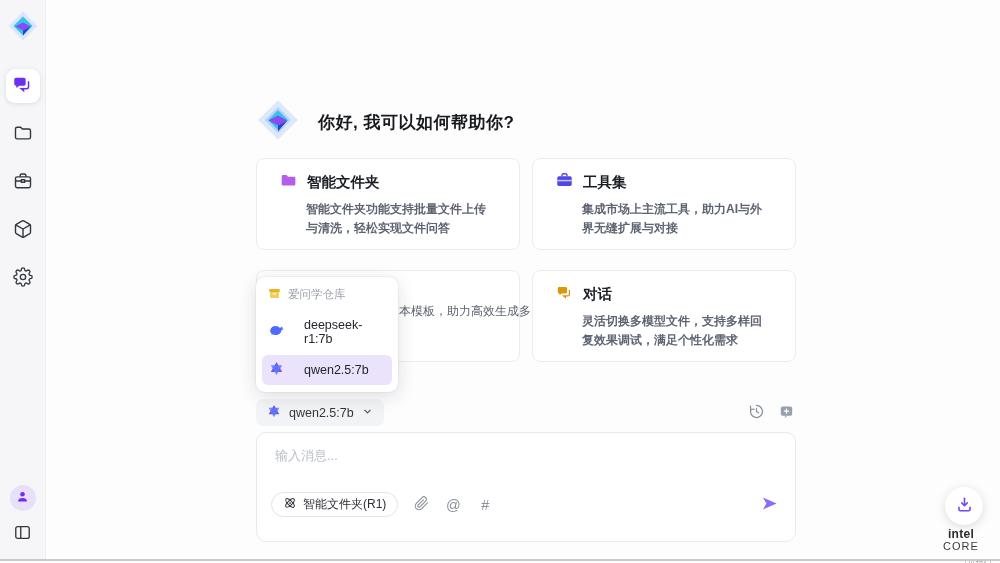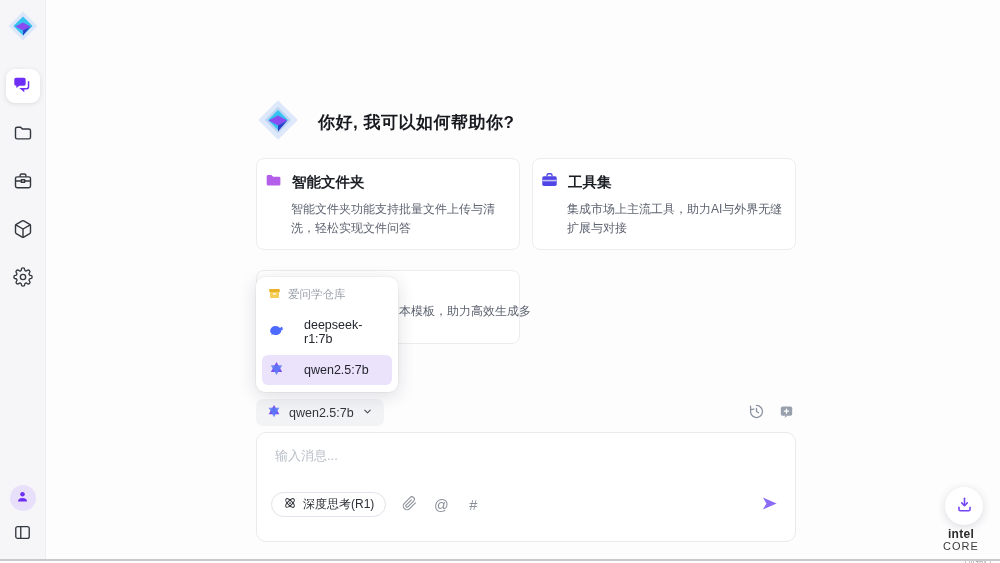--- a/index.html
+++ b/index.html
@@ -16,24 +16,24 @@
   .sidebar-bottom { margin-top:auto; margin-bottom:14px; display:flex; flex-direction:column; align-items:center; gap:10px; }
   .avatar-btn { width:26px; height:26px; border:none; border-radius:50%; background:#e8e0fb; display:flex; align-items:center; justify-content:center; cursor:pointer; }
   .panel-btn { width:26px; height:26px; border:none; background:transparent; display:flex; align-items:center; justify-content:center; cursor:pointer; }
 
   
   .greeting { position:absolute; left:256px; top:98px; display:flex; align-items:center; gap:18px; }
   .greeting h1 { font-size:17px; font-weight:700; color:#17191e; letter-spacing:.5px; }
 
   
   .cards { position:absolute; left:256px; top:158px; width:540px; display:grid; grid-template-columns:1fr 1fr; column-gap:12px; row-gap:20px; }
-  .card { position:relative; background:#fff; border:1px solid #ededf1; border-radius:8px; min-height:74px; padding:13px 8px 12px; cursor:pointer; }
+  .card { position:relative; background:#fff; border:1px solid #ededf1; border-radius:8px; min-height:74px; padding:13px 23px 12px; cursor:pointer; }
   .card-head { display:flex; align-items:center; gap:10px; }
   .card-title { font-size:14.5px; font-weight:700; color:#1b1e24; }
-  .card-desc { margin-top:7px; margin-left:26px; font-size:12px; line-height:1.55; color:#5d6370; }
+  .card-desc { margin-top:7px; margin-left:26px; font-size:12px; line-height:1.55; color:#5d6370;font-weight:bold; }
   .desc-fragment { position:absolute; left:142px; top:31px; font-size:12px; line-height:1.55; color:#5d6370; white-space:nowrap; }
 
   
   .dropdown { position:absolute; left:256px; top:277px; width:142px; background:#fff; border-radius:9px; box-shadow:0 4px 18px rgba(25,28,45,.14), 0 0 0 1px rgba(0,0,0,.03); padding:7px 6px; z-index:30; }
   .dd-header { display:flex; align-items:center; gap:7px; padding:3px 6px 7px; font-size:11.5px; color:#9aa0ab; }
   .dd-item { display:flex; align-items:center; gap:20px; padding:6px 7px; border-radius:6px; font-size:12.5px; color:#23262d; cursor:pointer; margin-top:3px; }
   .dd-item.selected { background:#ebe2fc; }
 
   
   .model-row { position:absolute; left:256px; top:399px; width:540px; display:flex; align-items:center; }
@@ -188,20 +188,32 @@
               <rect x="11" y="1.5" width="7.5" height="7.5" rx="3.7" fill="#0f766e"></rect>
               <rect x="1.5" y="11" width="7.5" height="7.5" rx="1.6" fill="#0f766e"></rect>
               <rect x="11" y="11" width="7.5" height="7.5" rx="1.6" fill="#0f766e"></rect>
             </svg>
           </span>
           <span class="card-title">应用市场</span>
         </div>
         <div class="desc-fragment">本模板，助力高效生成多</div>
       </div>
 
+      <div class="card">
+        <div class="card-head">
+          <span>
+            <svg width="17" height="17" viewBox="0 0 24 24">
+              <path fill="#d9980b" d="M4.6 4.2h9a2 2 0 0 1 2 2v5.2a2 2 0 0 1-2 2H8.2l-2.6 2.2a.4.4 0 0 1-.66-.3v-1.9h-.34a2 2 0 0 1-2-2V6.2a2 2 0 0 1 2-2z"></path>
+              <path fill="none" stroke="#d9980b" stroke-width="1.8" d="M18.9 8.4v6.3a2.1 2.1 0 0 1-2.1 2.1h-6.2l2.6 2.2v-2.2"></path>
+            </svg>
+          </span>
+          <span class="card-title">对话</span>
+        </div>
+        <div class="card-desc">灵活切换多模型文件，支持多样回复效果调试，满足个性化需求</div>
+      </div>
     </div>
 
     <div class="dropdown">
       <div class="dd-header">
         <span>
           <svg width="13" height="13" viewBox="0 0 16 16">
             <rect x="1.5" y="2.5" width="13" height="4" rx="1" fill="#e9b227"></rect>
             <rect x="2.5" y="6" width="11" height="7.5" rx="1" fill="#f6ce57"></rect>
             <rect x="5.8" y="7.6" width="4.4" height="1.5" rx=".7" fill="#fff"></rect>
           </svg>
@@ -269,21 +281,21 @@
       <textarea placeholder="输入消息..." style=""></textarea>
       <div class="composer-controls">
         <button class="deepthink">
           <span>
             <svg width="14" height="14" viewBox="0 0 16 16" fill="none" stroke="#2c2f36" stroke-width="1.1">
               <ellipse cx="8" cy="8" rx="6.4" ry="2.5" transform="rotate(45 8 8)"></ellipse>
               <ellipse cx="8" cy="8" rx="6.4" ry="2.5" transform="rotate(-45 8 8)"></ellipse>
               <circle cx="8" cy="8" r="1" fill="#2c2f36" stroke="none"></circle>
             </svg>
           </span>
-          <span>深度思考(R1)</span>
+          <span>智能文件夹(R1)</span>
         </button>
         <button class="tool-btn">
           <span>
             <svg width="15" height="15" viewBox="0 0 24 24" fill="none" stroke="#8a9099" stroke-width="1.8" stroke-linecap="round" stroke-linejoin="round">
               <path d="M21.44 11.05l-9.19 9.19a6 6 0 0 1-8.49-8.49l9.19-9.19a4 4 0 0 1 5.66 5.66l-9.2 9.19a2 2 0 0 1-2.83-2.83l8.49-8.48"></path>
             </svg>
           </span>
         </button>
         <button class="tool-btn">
           <span>@</span>

